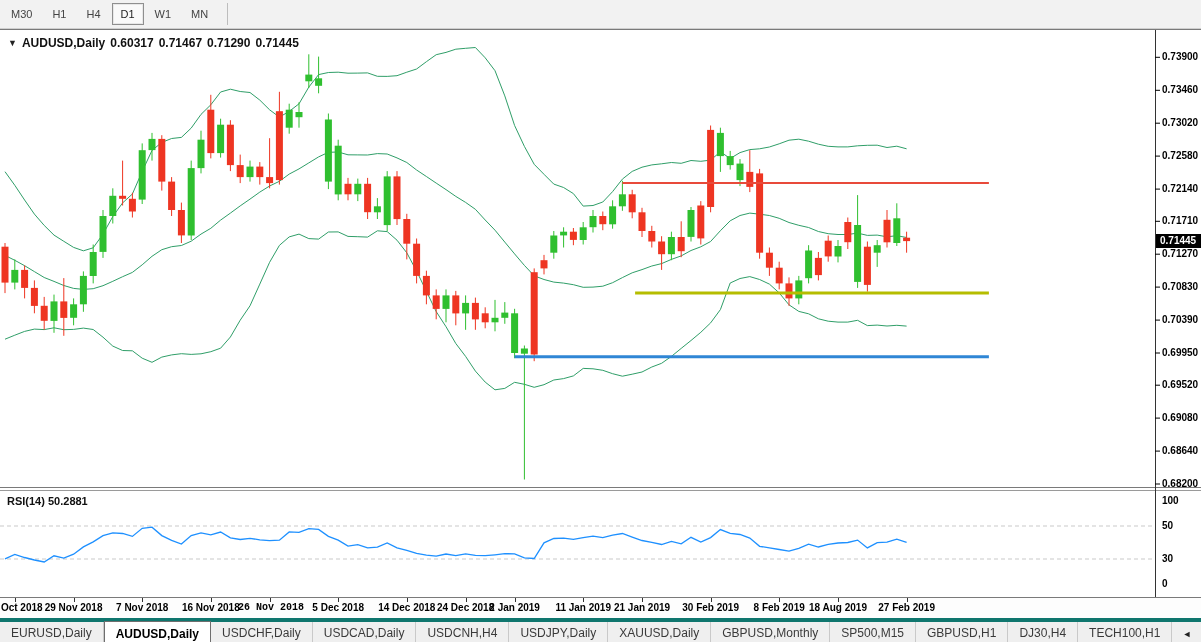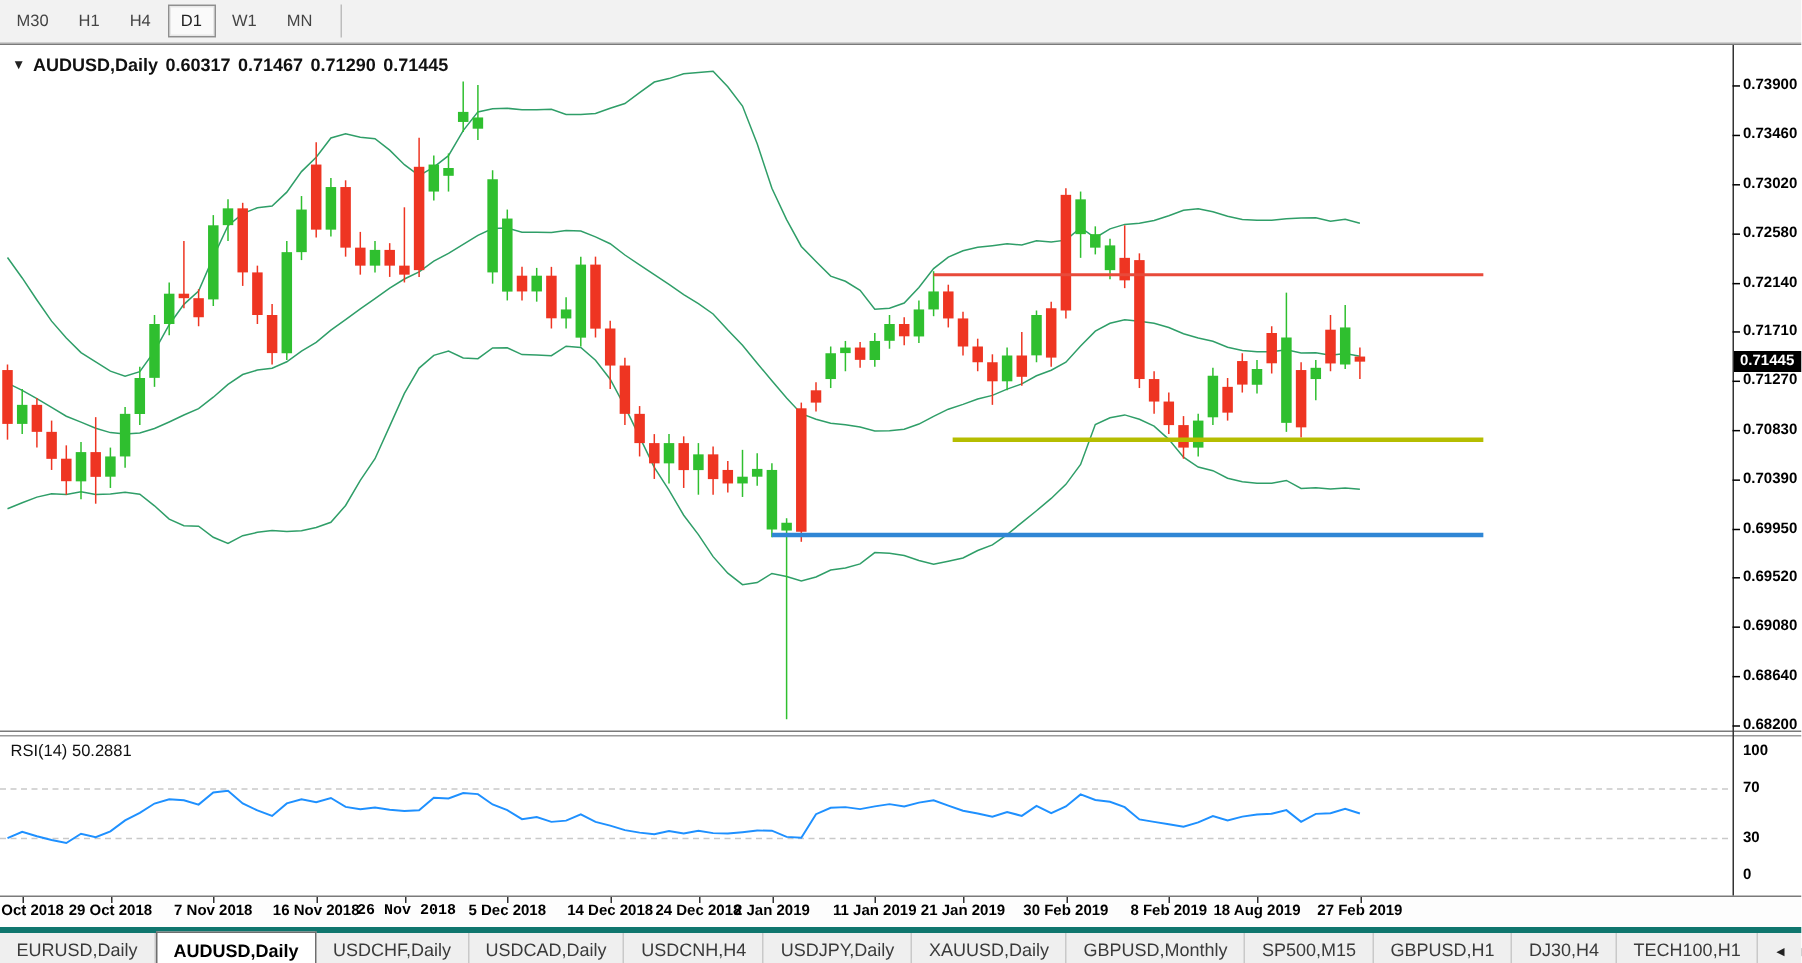--- a/index.html
+++ b/index.html
@@ -18,21 +18,21 @@
   #chart-title{position:absolute;left:8px;top:36px;font-size:12px;font-weight:600;color:#111;display:flex;gap:5px;align-items:center;}
   #chart-title .dd{font-size:9px;color:#222;}
   
   #canvas{position:absolute;left:0;top:0;width:1201px;height:642px;}
   
   .pricelbl{position:absolute;left:1162px;font-size:10px;font-weight:600;color:#000;width:44px;}
   #price-badge{position:absolute;left:1156px;width:45px;height:14px;background:#000;color:#fff;
                font-size:10px;font-weight:600;line-height:14px;padding-left:4px;box-sizing:border-box;}
   .rsilbl{position:absolute;left:1162px;font-size:10px;font-weight:600;color:#000;}
   
-  #rsi-caption{position:absolute;left:7px;top:495px;font-size:11px;font-weight:400;color:#111;}
+  #rsi-caption{position:absolute;left:7px;top:495px;font-size:11px;font-weight:700;color:#111;}
   
   #datestrip{position:absolute;left:0;top:598px;width:1201px;height:20px;background:#fdfdfd;}
   .datelbl{position:absolute;top:4px;font-size:10px;font-weight:600;color:#000;transform:translateX(-50%);white-space:nowrap;}
   .datetick{position:absolute;top:0;width:1px;height:4px;background:#333;}
   
   #tabbar{position:absolute;left:0;top:618px;width:1201px;height:24px;background:#efefef;
           border-top:4px solid #0f766e;display:flex;align-items:stretch;}
   .tab{font-size:12px;color:#3a3a3a;padding:4px 11px 0 11px;border-right:1px solid #c9c9c9;white-space:nowrap;cursor:default;}
   .tab.selected{background:#fff;border:1px solid #6e6e6e;border-bottom:none;font-weight:700;color:#000;margin-top:-1px;padding-top:5px;}
   #tab-arrows{margin-left:auto;display:flex;align-items:center;gap:8px;padding:0 10px;font-size:9px;color:#222;}
@@ -301,30 +301,30 @@
     <div class="pricelbl" style="top: 477.987px;">0.68200</div>
   </div>
 <div id="price-badge" style="top: 234.099px;">0.71445</div>
 
 <div id="rsi-caption">
   <span>RSI(14)</span>
   <span>50.2881</span>
 </div>
 <div id="rsi-axis">
     <div class="rsilbl" style="top: 495.2px;">100</div>
-    <div class="rsilbl" style="top: 519.95px;">70</div>
+    <div class="rsilbl" style="top: 519.95px;">50</div>
     <div class="rsilbl" style="top: 552.95px;">30</div>
     <div class="rsilbl" style="top: 577.7px;">0</div>
   </div>
 
 <div id="datestrip">
     <div class="datetick" style="left: 14.8px;"></div>
     <div class="datelbl" style="left: 14.8px;">19 Oct 2018</div>
     <div class="datetick" style="left: 73.6px;"></div>
-    <div class="datelbl" style="left: 73.6px;">29 Oct 2018</div>
+    <div class="datelbl" style="left: 73.6px;">29 Nov 2018</div>
     <div class="datetick" style="left: 142.2px;"></div>
     <div class="datelbl" style="left: 142.2px;">7 Nov 2018</div>
     <div class="datetick" style="left: 210.8px;"></div>
     <div class="datelbl" style="left: 210.8px;">16 Nov 2018</div>
     <div class="datetick" style="left: 269.6px;"></div>
     <div class="datelbl" style="left: 271px; font-family: Liberation Mono, monospace;">26 Nov 2018</div>
     <div class="datetick" style="left: 338.2px;"></div>
     <div class="datelbl" style="left: 338.2px; text-align: right;">5 Dec 2018</div>
     <div class="datetick" style="left: 406.8px;"></div>
     <div class="datelbl" style="left: 406.8px;">14 Dec 2018</div>

